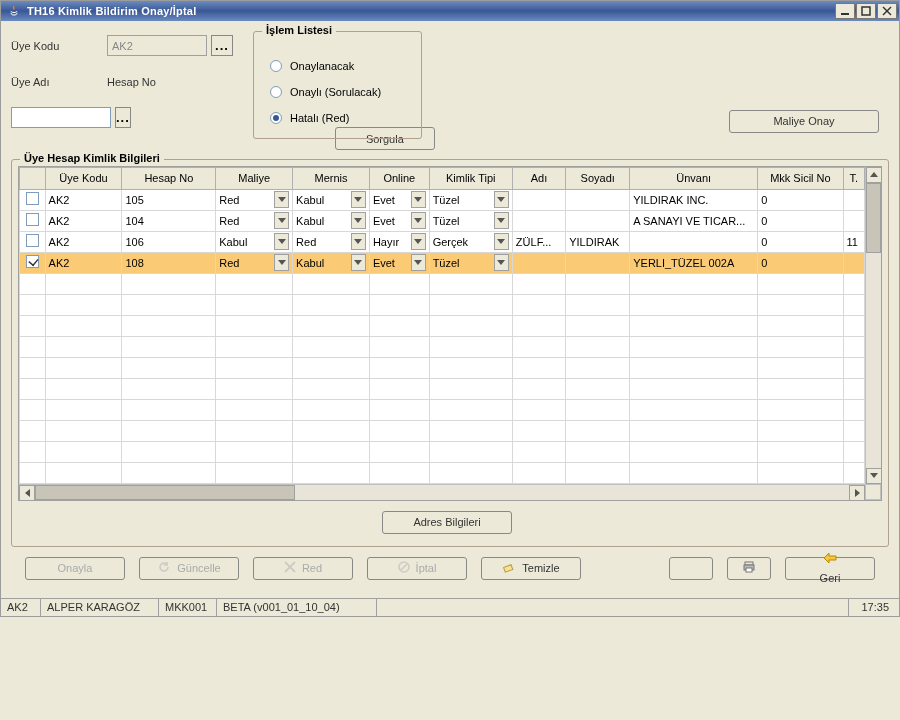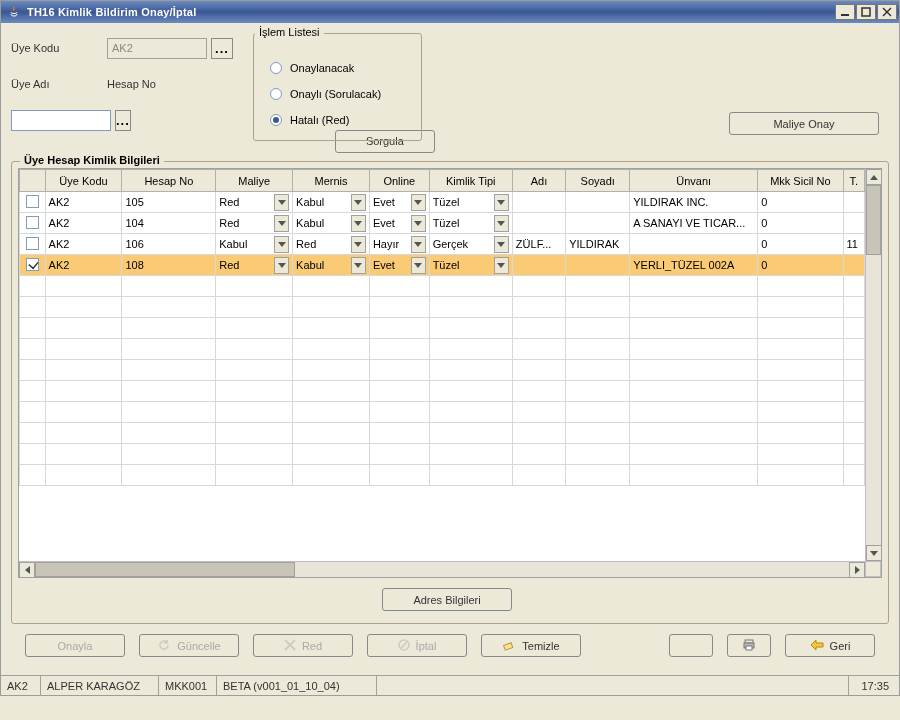--- a/index.html
+++ b/index.html
@@ -5,21 +5,21 @@
   * { box-sizing: border-box; }
   html, body {
     margin: 0; padding: 0;
     width: 900px; height: 720px;
     font-family: Tahoma, Arial, sans-serif;
     font-size: 11px;
     background: #ece9d8;
     overflow: hidden;
   }
   .window {
-    width: 900px; height: 696px;
+    width: 900px; height: 617px;
     display: flex; flex-direction: column;
     border: 1px solid #9c9c9c;
   }
   
   .titlebar {
     height: 22px;
     background: linear-gradient(to bottom, #6b8bc0 0%, #3a5795 50%, #6b8bc0 100%);
     background-color: #7b92b8;
     color: #fff;
     font-weight: bold;
@@ -100,23 +100,23 @@
 
   
   .islem-fieldset {
     border: 1px solid #b0a090;
     border-radius: 3px;
     padding: 14px 40px 14px 16px;
     position: relative;
     margin-left: 0;
   }
   .islem-fieldset .legend {
-    position: absolute; top: -8px; left: 1px;
+    position: absolute; top: -8px; left: 8px;
     background: #ece9d8; padding: 0 4px;
-    font-weight: normal;
+    font-weight: bold;
   }
   .radio-row {
     display: flex; align-items: center; gap: 8px;
     margin: 14px 0 0 0;
   }
   .radio-row:first-of-type { margin-top: 6px; }
   .radio-circle {
     width: 12px; height: 12px;
     border: 1px solid #7f9db9; border-radius: 50%;
     background: #fff;
@@ -257,21 +257,21 @@
   .adres-btn { min-width: 130px; }
 
   
   .bottombar {
     display: flex; align-items: center;
     gap: 14px;
     padding: 10px 14px 14px 14px;
   }
   .bottombar .spacer { flex:1; }
   .icon-only-btn { min-width: 44px; padding: 0;}
-  .geri-btn { min-width: 90px; }
+  .geri-btn { min-width: 90px; flex-direction: column; }
 
   
   .statusbar {
     height: 20px;
     border-top: 1px solid #a0a0a0;
     display: flex; flex-direction: row;
     background: #ece9d8;
   }
   .statuscell {
     border-right: 1px solid #a0a0a0;

